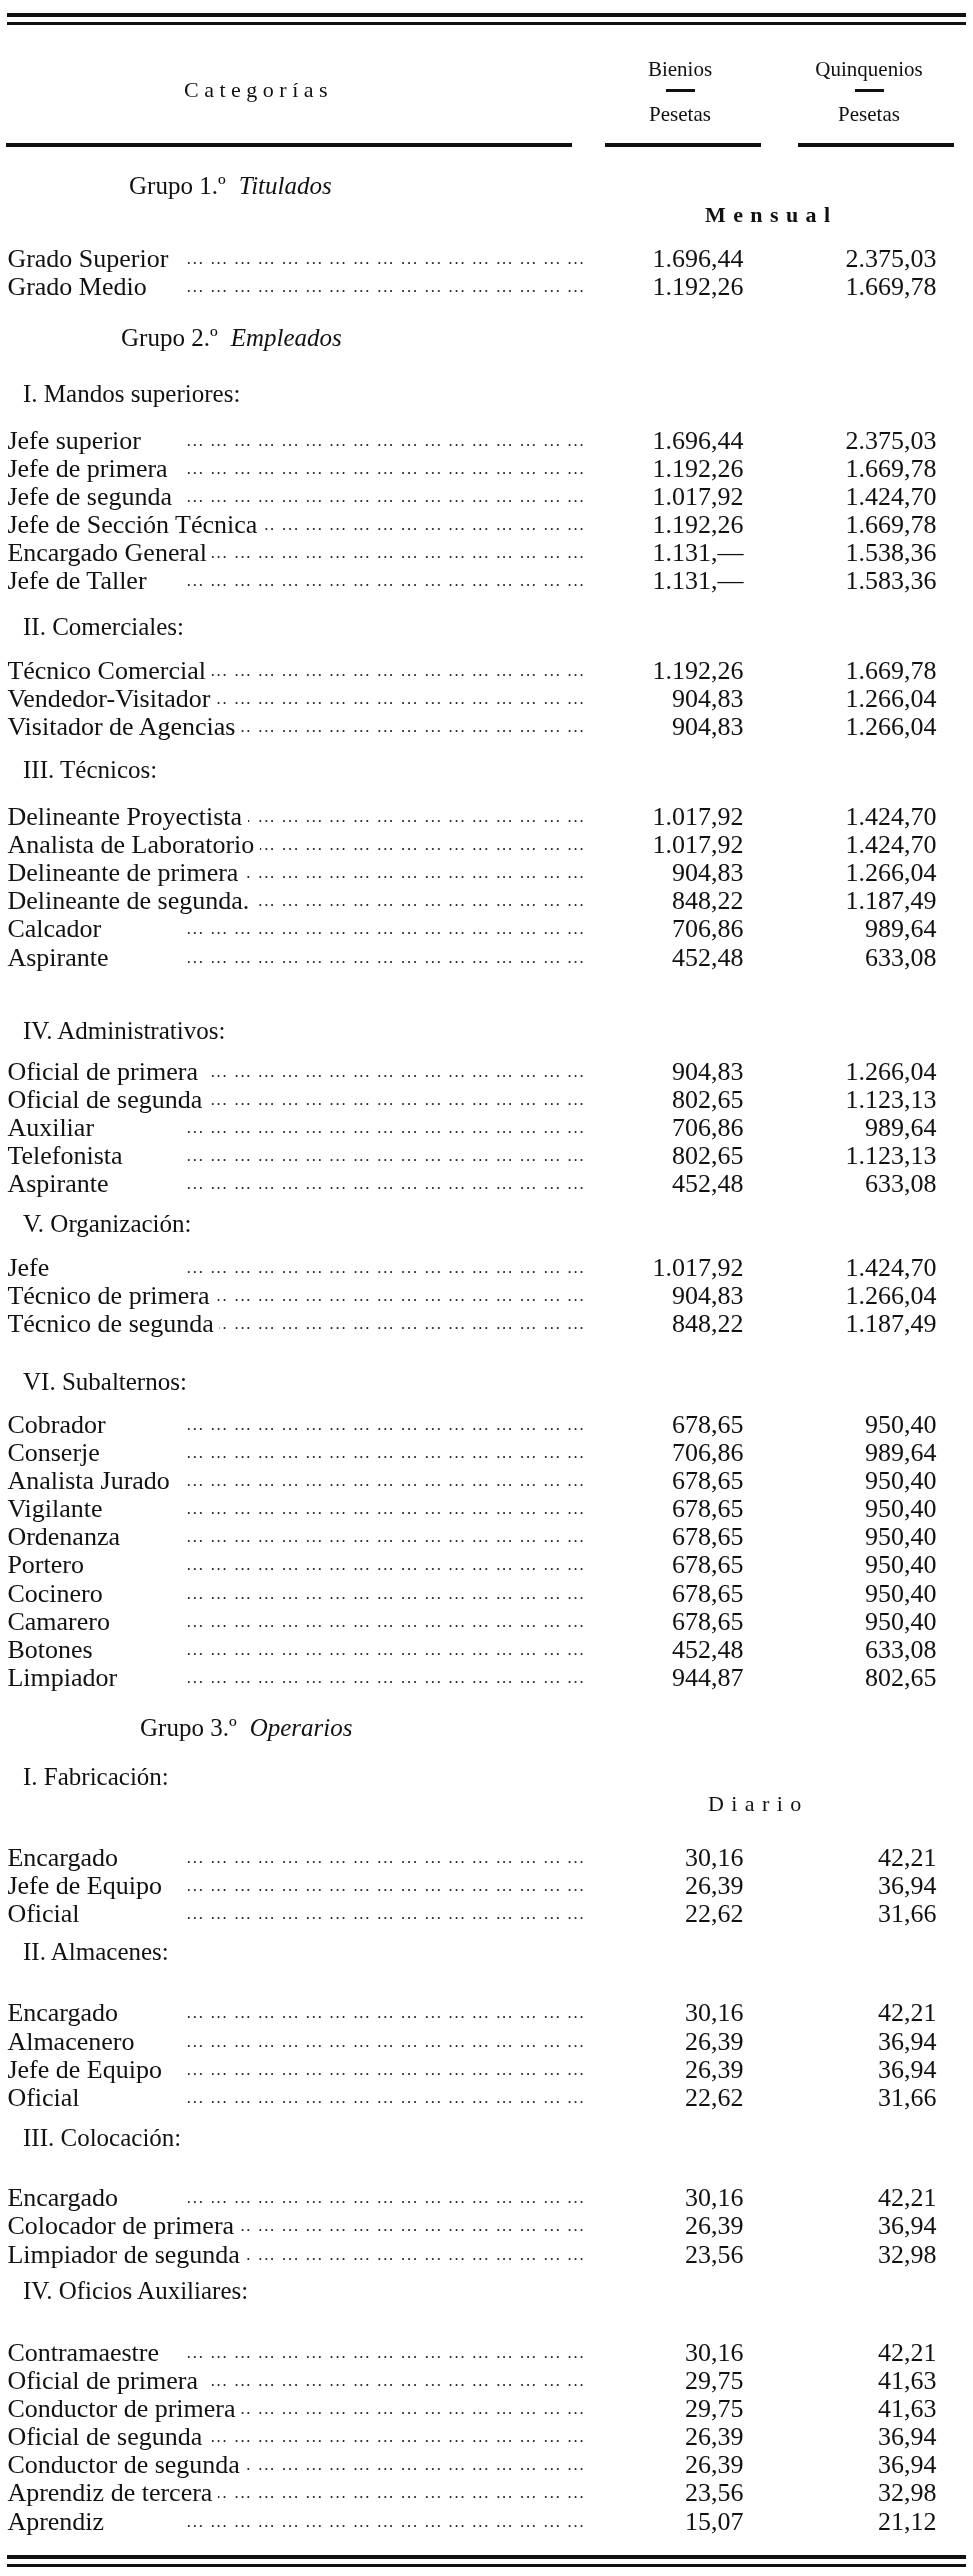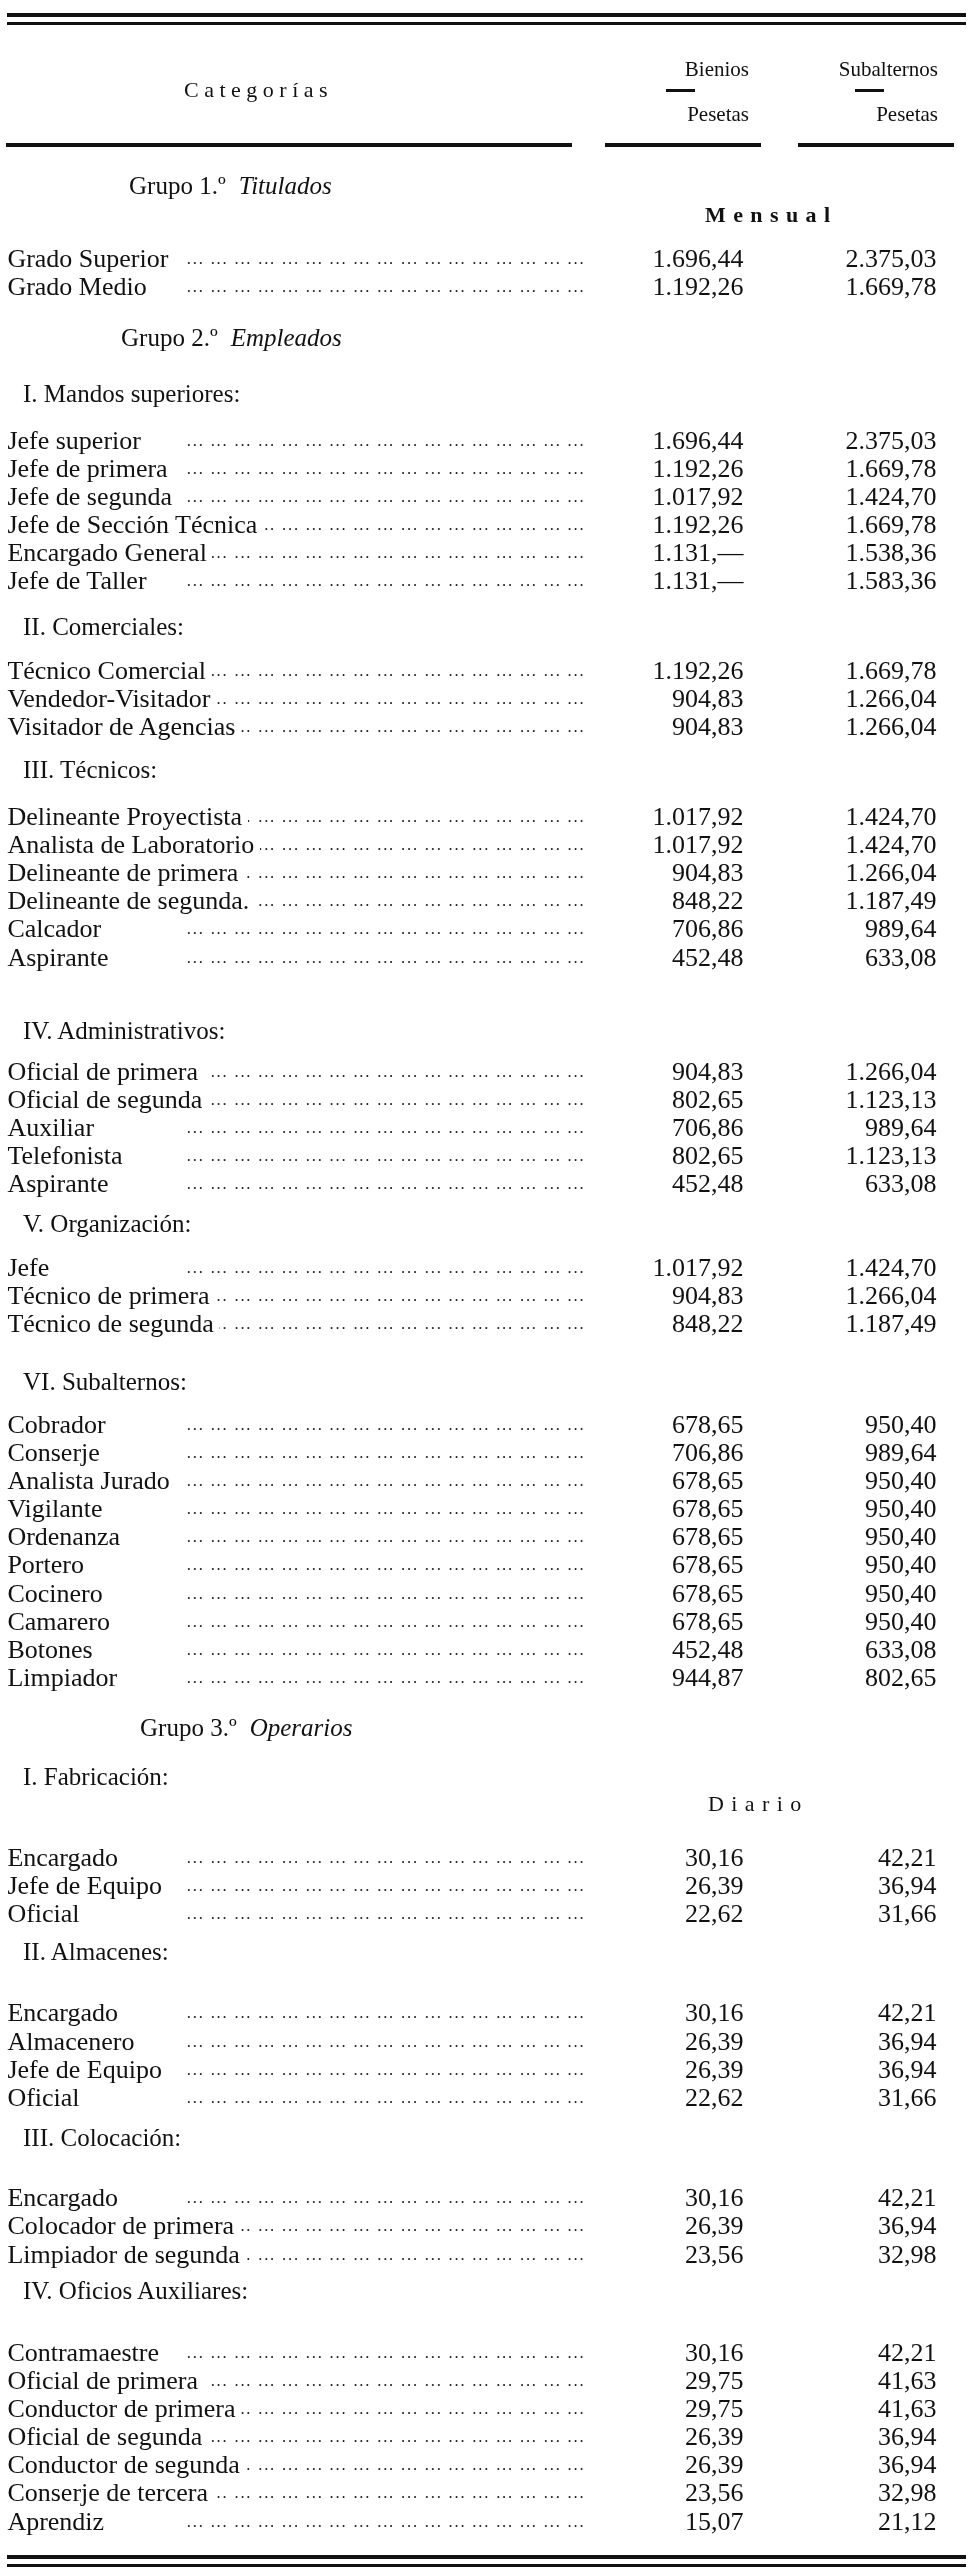--- a/index.html
+++ b/index.html
@@ -6,21 +6,21 @@
   body {
     width: 973px; height: 2576px; position: relative; overflow: hidden;
     font-family: "Liberation Serif", "DejaVu Serif", serif;
     color: #111;
   }
   .rule { position: absolute; left: 7.4px; right: 7.4px; height: 3.7px; background: #111; }
   .rule.thin { height: 2.8px; }
   .hdr-cat {
     position: absolute; left: 184px; top: 77px; font-size: 22px; letter-spacing: 5.5px;
   }
-  .hdr-col { position: absolute; top: 55px; width: 138px; text-align: right; font-size: 21px; line-height: 28px; }
+  .hdr-col { position: absolute; top: 55px; width: 138px; text-align: center; font-size: 21px; line-height: 28px; }
   .hdr-col .dash { display: block; width: 29px; height: 3.7px; background: #111; margin: 5.5px auto 7.4px; }
   .col-rule { position: absolute; top: 143px; height: 3.7px; background: #111; }
   .period { position: absolute; font-size: 22px; letter-spacing: 7.4px; }
   .group-title { position: absolute; font-size: 25px; }
   .group-title i { font-style: italic; margin-left: 13px; }
   .section-title { position: absolute; left: 23px; font-size: 25px; }
   .row { position: absolute; left: 7.4px; width: 929px; height: 28.5px; font-size: 26px; line-height: 28.5px; white-space: nowrap; }
   .row .name { position: absolute; left: 0; }
   .row .dots { position: absolute; left: 0; width: 578px; overflow: hidden; text-align: right; color: #222; font-size: 16.6px; letter-spacing: 1.8px; }
   .row .v1 { position: absolute; right: 193px; text-align: right; }
@@ -33,21 +33,21 @@
 <div class="rule" style="top:13px;"></div>
 <div class="rule thin" style="top:22px;"></div>
 
 <div class="hdr-cat">Categorías</div>
 <div class="hdr-col" style="left:611px;">
   <span>Bienios</span>
   <span class="dash"></span>
   <span>Pesetas</span>
 </div>
 <div class="hdr-col" style="left:800px;">
-  <span>Subalternos</span>
+  <span>Quinquenios</span>
   <span class="dash"></span>
   <span>Pesetas</span>
 </div>
 <div class="col-rule" style="left:5.5px; width:566px;"></div>
 <div class="col-rule" style="left:605px; width:156px;"></div>
 <div class="col-rule" style="left:798px; width:156px;"></div>
 
 <div id="body-content">
     <div class="group-title" style="top:172px; left:129px;"><span>Grupo 1.º</span><i>Titulados</i></div>
     <div class="period" style="top:202px; left:705px;font-weight:bold;">Mensual</div>
@@ -359,21 +359,21 @@
       <span class="v2">36,94</span>
     </div>
     <div class="row" style="top:2451px;">
       <div class="dots">... ... ... ... ... ... ... ... ... ... ... ... ... ... ... ... ...</div>
       <span class="name bg-mask">Conductor de segunda</span>
       <span class="v1">26,39</span>
       <span class="v2">36,94</span>
     </div>
     <div class="row" style="top:2479px;">
       <div class="dots">... ... ... ... ... ... ... ... ... ... ... ... ... ... ... ... ...</div>
-      <span class="name bg-mask">Conserje de tercera</span>
+      <span class="name bg-mask">Aprendiz de tercera</span>
       <span class="v1">23,56</span>
       <span class="v2">32,98</span>
     </div>
     <div class="row" style="top:2508px;">
       <div class="dots">... ... ... ... ... ... ... ... ... ... ... ... ... ... ... ... ...</div>
       <span class="name bg-mask">Aprendiz</span>
       <span class="v1">15,07</span>
       <span class="v2">21,12</span>
     </div>
   </div>

